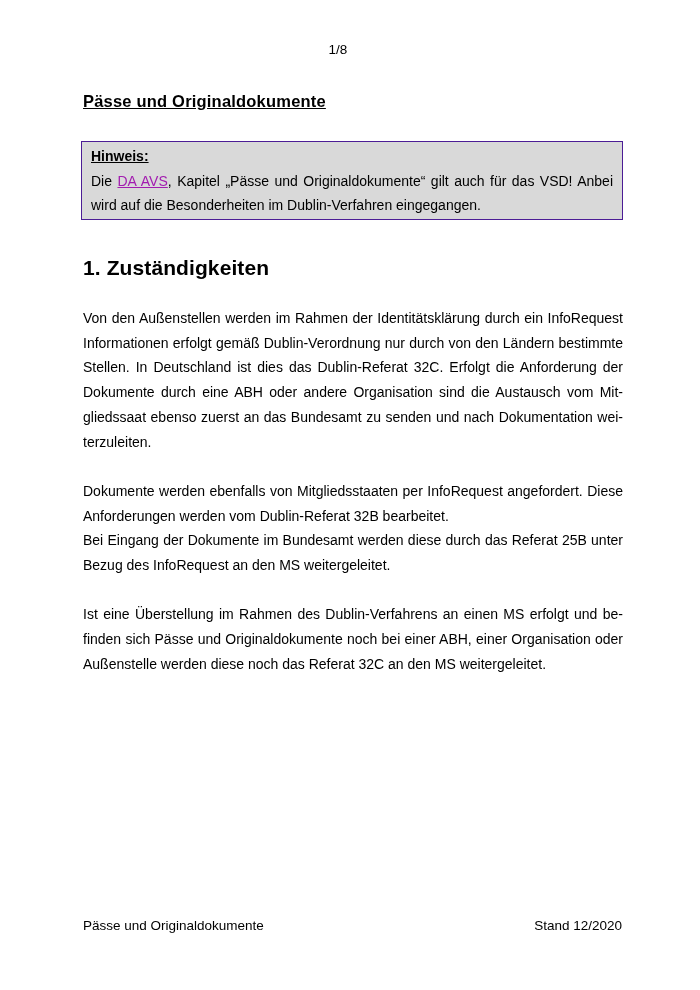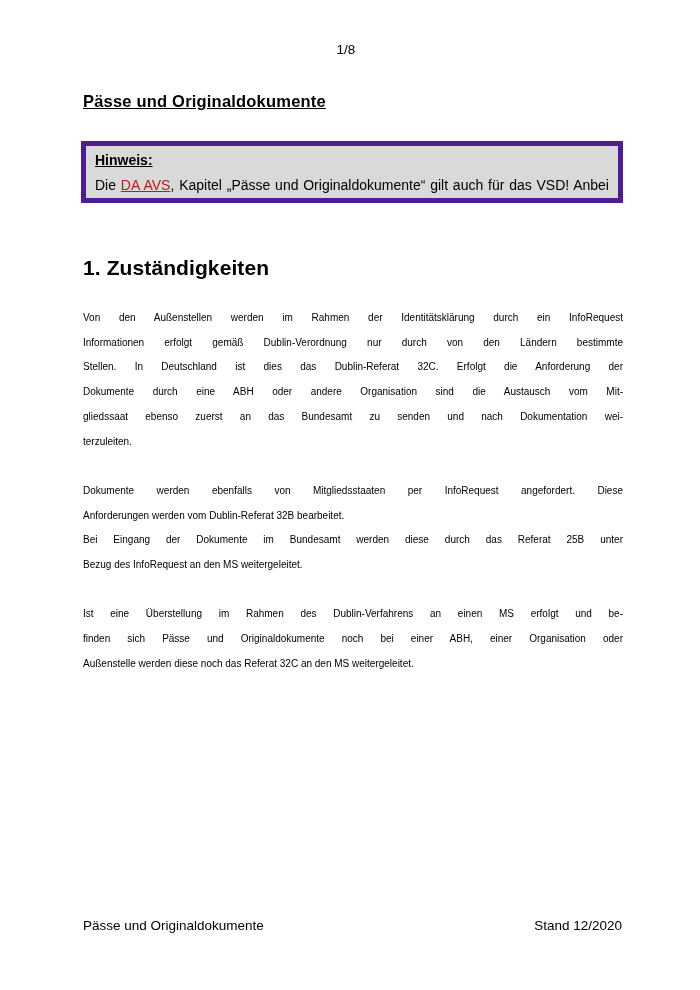--- a/index.html
+++ b/index.html
@@ -3,63 +3,64 @@
 <meta charset="utf-8">
 <style>
   html,body{margin:0;padding:0;}
   body{
     width:700px;height:990px;background:#ffffff;position:relative;
     font-family:"Liberation Sans","DejaVu Sans",sans-serif;color:#000000;
     overflow:hidden;
   }
   .page{position:absolute;inset:0;}
   .pagenum{
-    position:absolute;top:42px;left:8px;width:676px;text-align:center;
+    position:absolute;top:42px;left:0;width:676px;text-align:center;
     font-size:13.5px;
   }
   .doc-title{
     position:absolute;top:92px;left:83px;
     font-size:16.5px;font-weight:700;text-decoration:underline;
     letter-spacing:0.2px;
   }
   .notice{
     position:absolute;top:141px;left:81px;width:542px;box-sizing:border-box;
-    background:#d9d9d9;border:5px solid #4c1d95;
+    background:#d9d9d9;border:1px solid #4c1d95;
     padding:2px 9px 1px 9px;
     font-size:14px;line-height:24.7px;
   }
   .notice-label{font-weight:700;text-decoration:underline;}
-  .doc-link{color:#b91c1c;text-decoration:underline;cursor:pointer;}
+  .doc-link{color:#a21caf;text-decoration:underline;cursor:pointer;}
   .h1{
     position:absolute;top:256px;left:83px;
     font-size:21px;font-weight:700;letter-spacing:0.1px;
   }
   .bodytext{
     position:absolute;top:306px;left:83px;width:540px;
-    font-size:10px;line-height:24.7px;
+    font-size:14px;line-height:24.7px;
   }
   .bodytext p{margin:0 0 24.7px 0;}
   .just{text-align:justify;text-align-last:justify;}
   .footer{
     position:absolute;top:918px;left:83px;right:78px;
     font-size:13.5px;display:flex;justify-content:space-between;
   }
 </style>
 </head>
 <body>
 
 <div class="page">
 
   <div class="pagenum">1/8</div>
 
   <div class="doc-title">Pässe und Originaldokumente</div>
 
   <div class="notice">
     <div class="notice-label">Hinweis:</div>
     <div class="just"><span>Die </span><a class="doc-link">DA AVS</a><span>, Kapitel „Pässe und Originaldokumente“ gilt auch für das VSD! Anbei</span></div>
+    <div>wird auf die Besonderheiten im Dublin-Verfahren eingegangen.</div>
   </div>
 
   <div class="h1">1. Zuständigkeiten</div>
 
   <div class="bodytext">
     <p>
       <span class="just" style="display:block">Von den Außenstellen werden im Rahmen der Identitätsklärung durch ein InfoRequest</span>
       <span class="just" style="display:block">Informationen erfolgt gemäß Dublin-Verordnung nur durch von den Ländern bestimmte</span>
       <span class="just" style="display:block">Stellen. In Deutschland ist dies das Dublin-Referat 32C. Erfolgt die Anforderung der</span>
       <span class="just" style="display:block">Dokumente durch eine ABH oder andere Organisation sind die Austausch vom Mit-</span>

